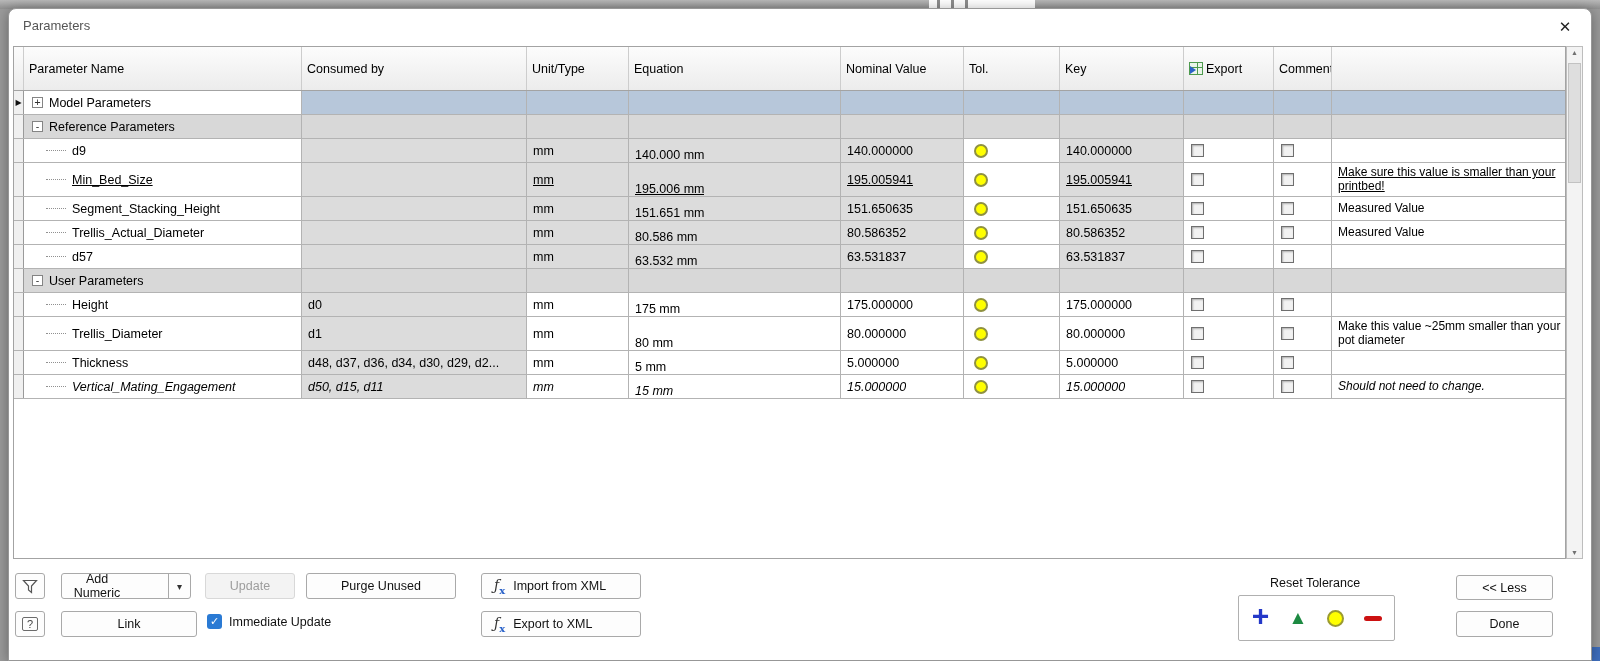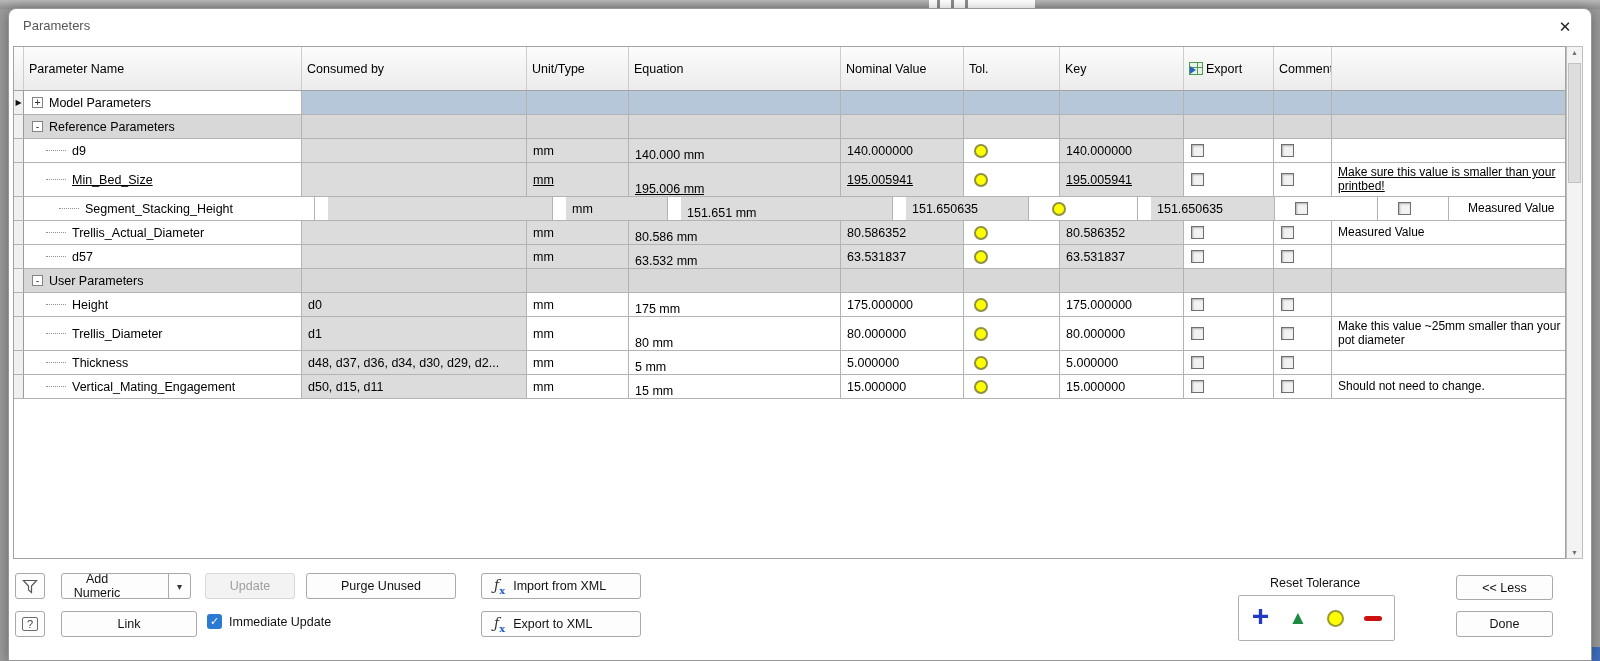--- a/index.html
+++ b/index.html
@@ -235,21 +235,21 @@
           <div class="tcell">
             <div class="cb"></div>
           </div>
           <div class="tcell">
             <div class="cb"></div>
           </div>
           <div class="tcell c-comment">
             <span>Make sure this value is smaller than your printbed!</span>
           </div>
         </div>
-        <div class="trow" style="grid-template-columns: 10px 278px 225px 102px 212px 123px 96px 124px 90px 58px 235px; gap: 13px;">
+        <div class="trow" style="grid-template-columns: 10px 278px 225px 102px 212px 123px 96px 124px 90px 58px 235px;">
           <div class="tcell gutter"></div>
           <div class="tcell namecell">
             <span class="twig"></span>
             <span>Segment_Stacking_Height</span>
           </div>
           <div class="tcell c-dis"></div>
           <div class="tcell c-dis">
             <span>mm</span>
           </div>
           <div class="tcell eq c-dis">
@@ -443,21 +443,21 @@
             <span>5.000000</span>
           </div>
           <div class="tcell">
             <div class="cb"></div>
           </div>
           <div class="tcell">
             <div class="cb"></div>
           </div>
           <div class="tcell c-comment"></div>
         </div>
-        <div class="trow" style="grid-template-columns: 10px 278px 225px 102px 212px 123px 96px 124px 90px 58px 235px;">
+        <div class="trow" style="grid-template-columns: 10px 278px 225px 102px 212px 123px 96px 124px 90px 58px 235px; font-style: italic;">
           <div class="tcell gutter"></div>
           <div class="tcell namecell">
             <span class="twig"></span>
             <span>Vertical_Mating_Engagement</span>
           </div>
           <div class="tcell c-dis">
             <span>d50, d15, d11</span>
           </div>
           <div class="tcell">
             <span>mm</span>

